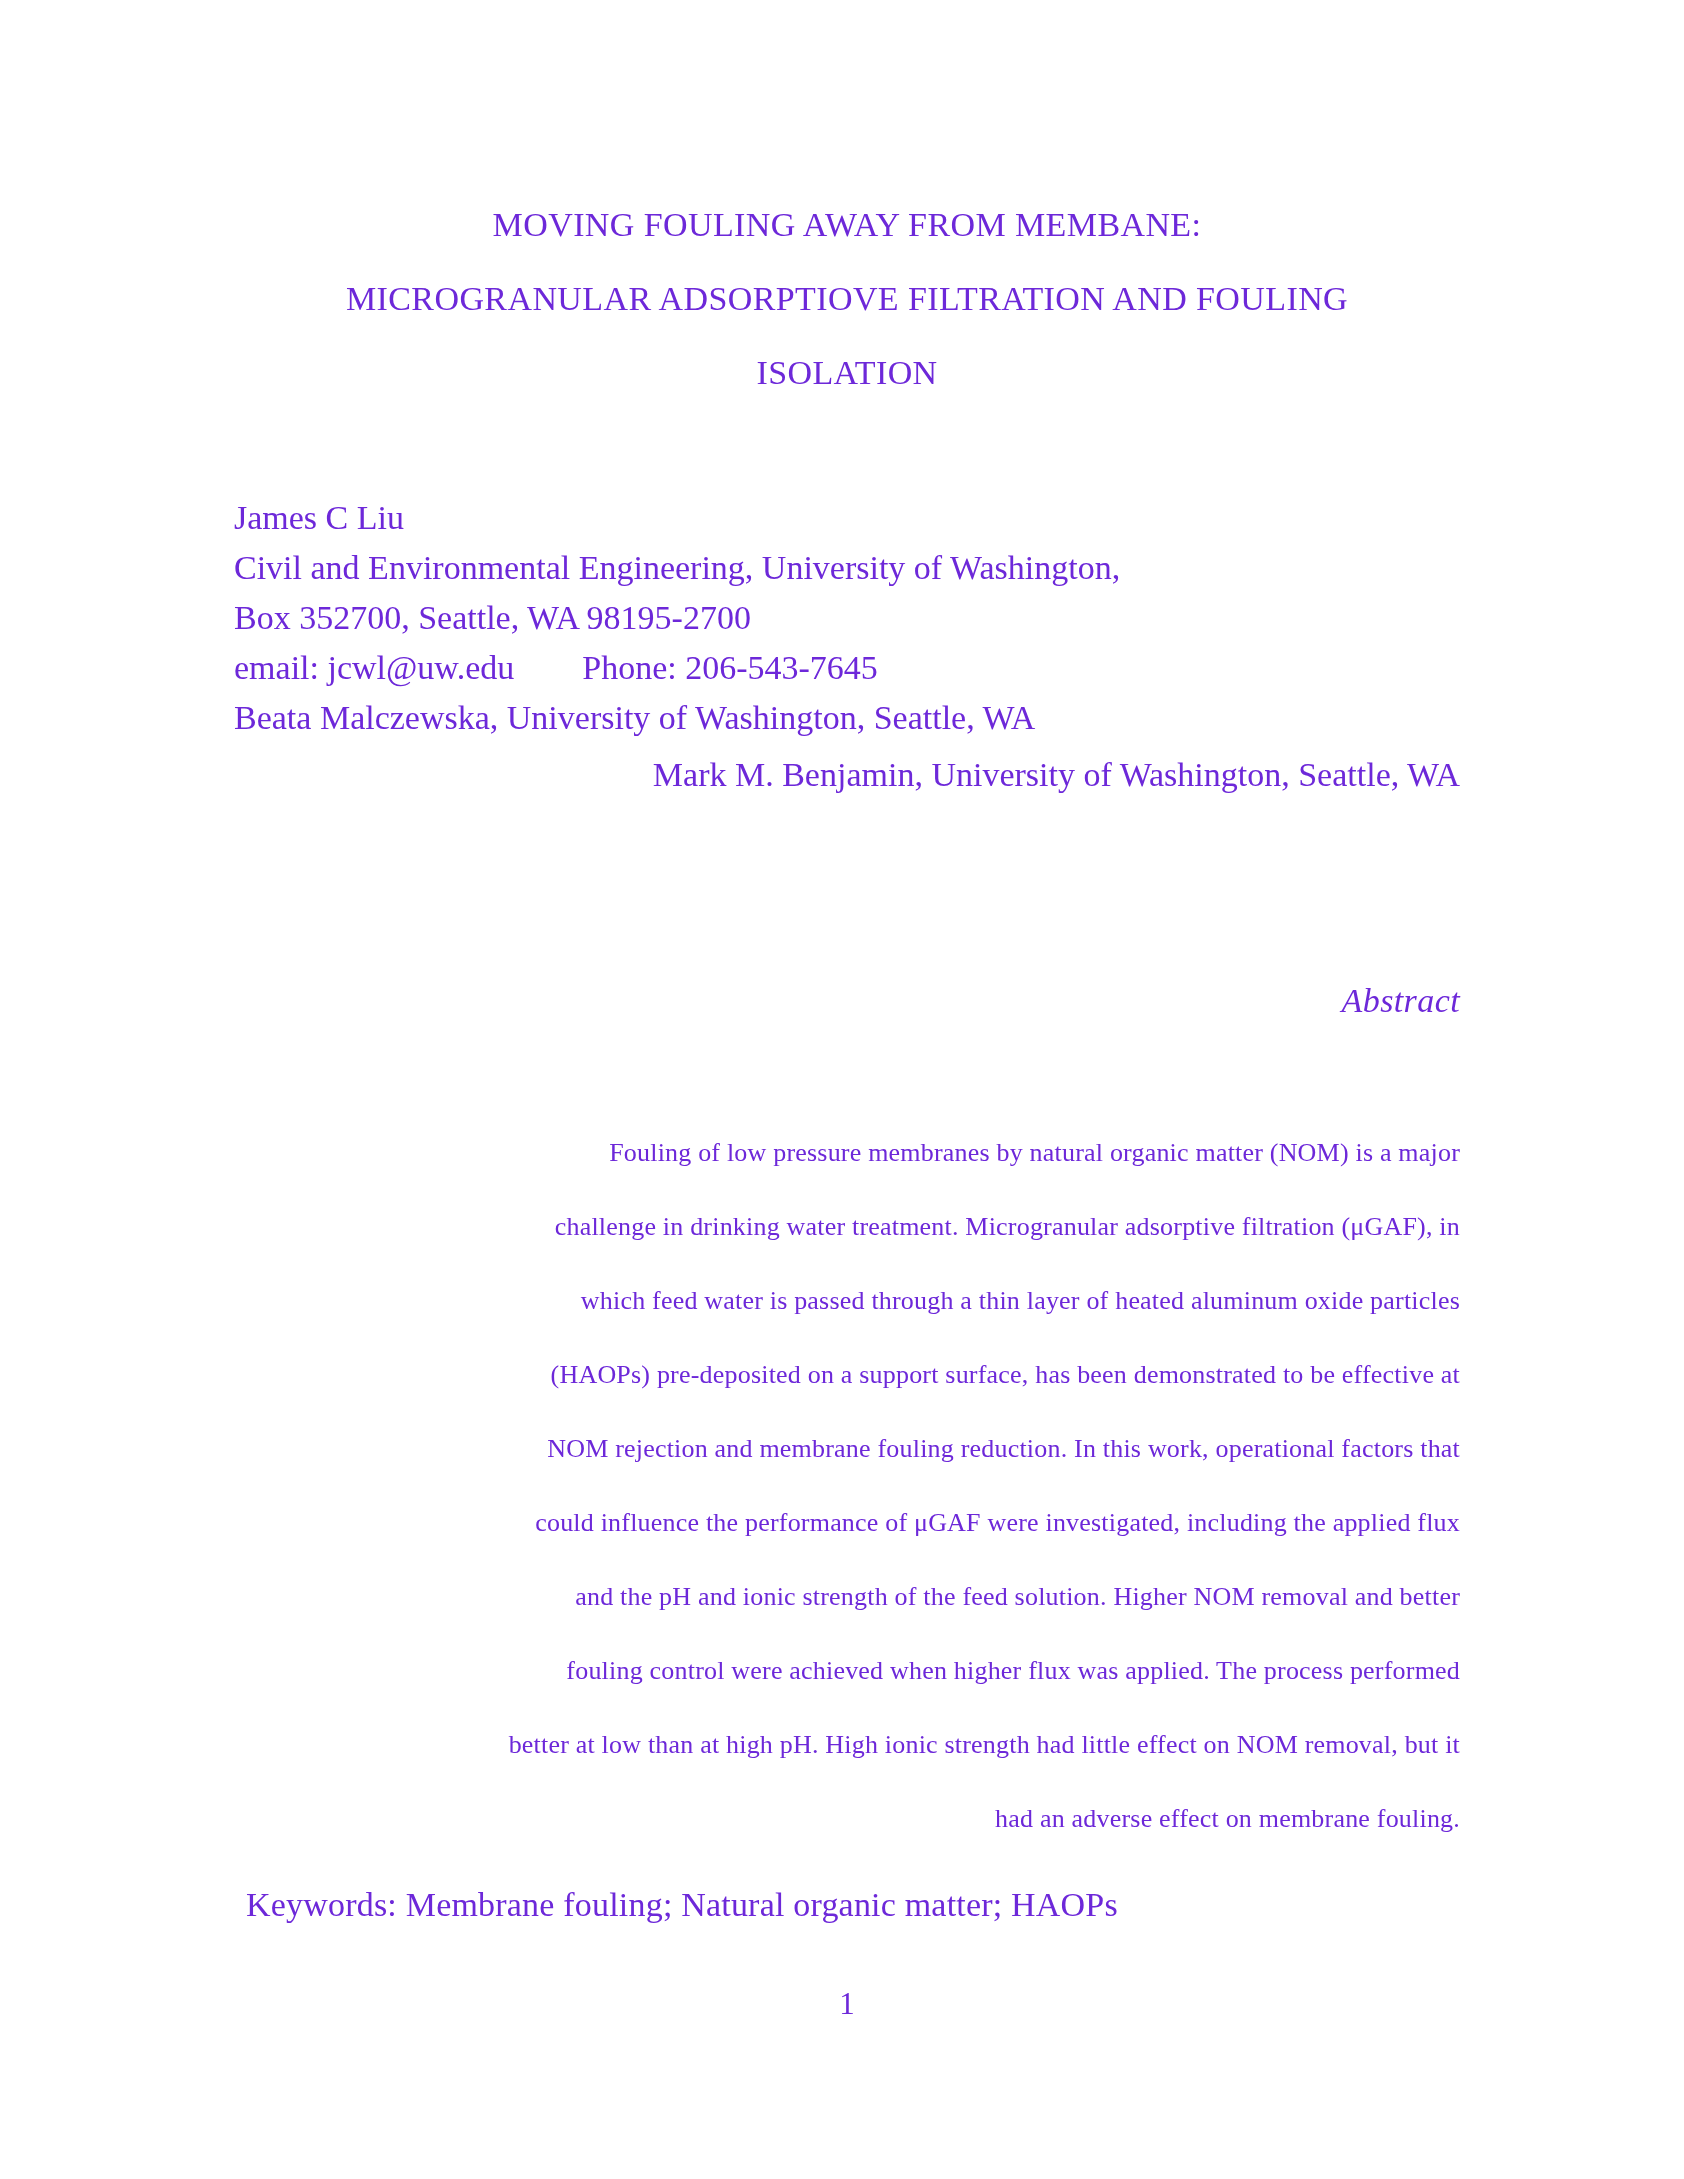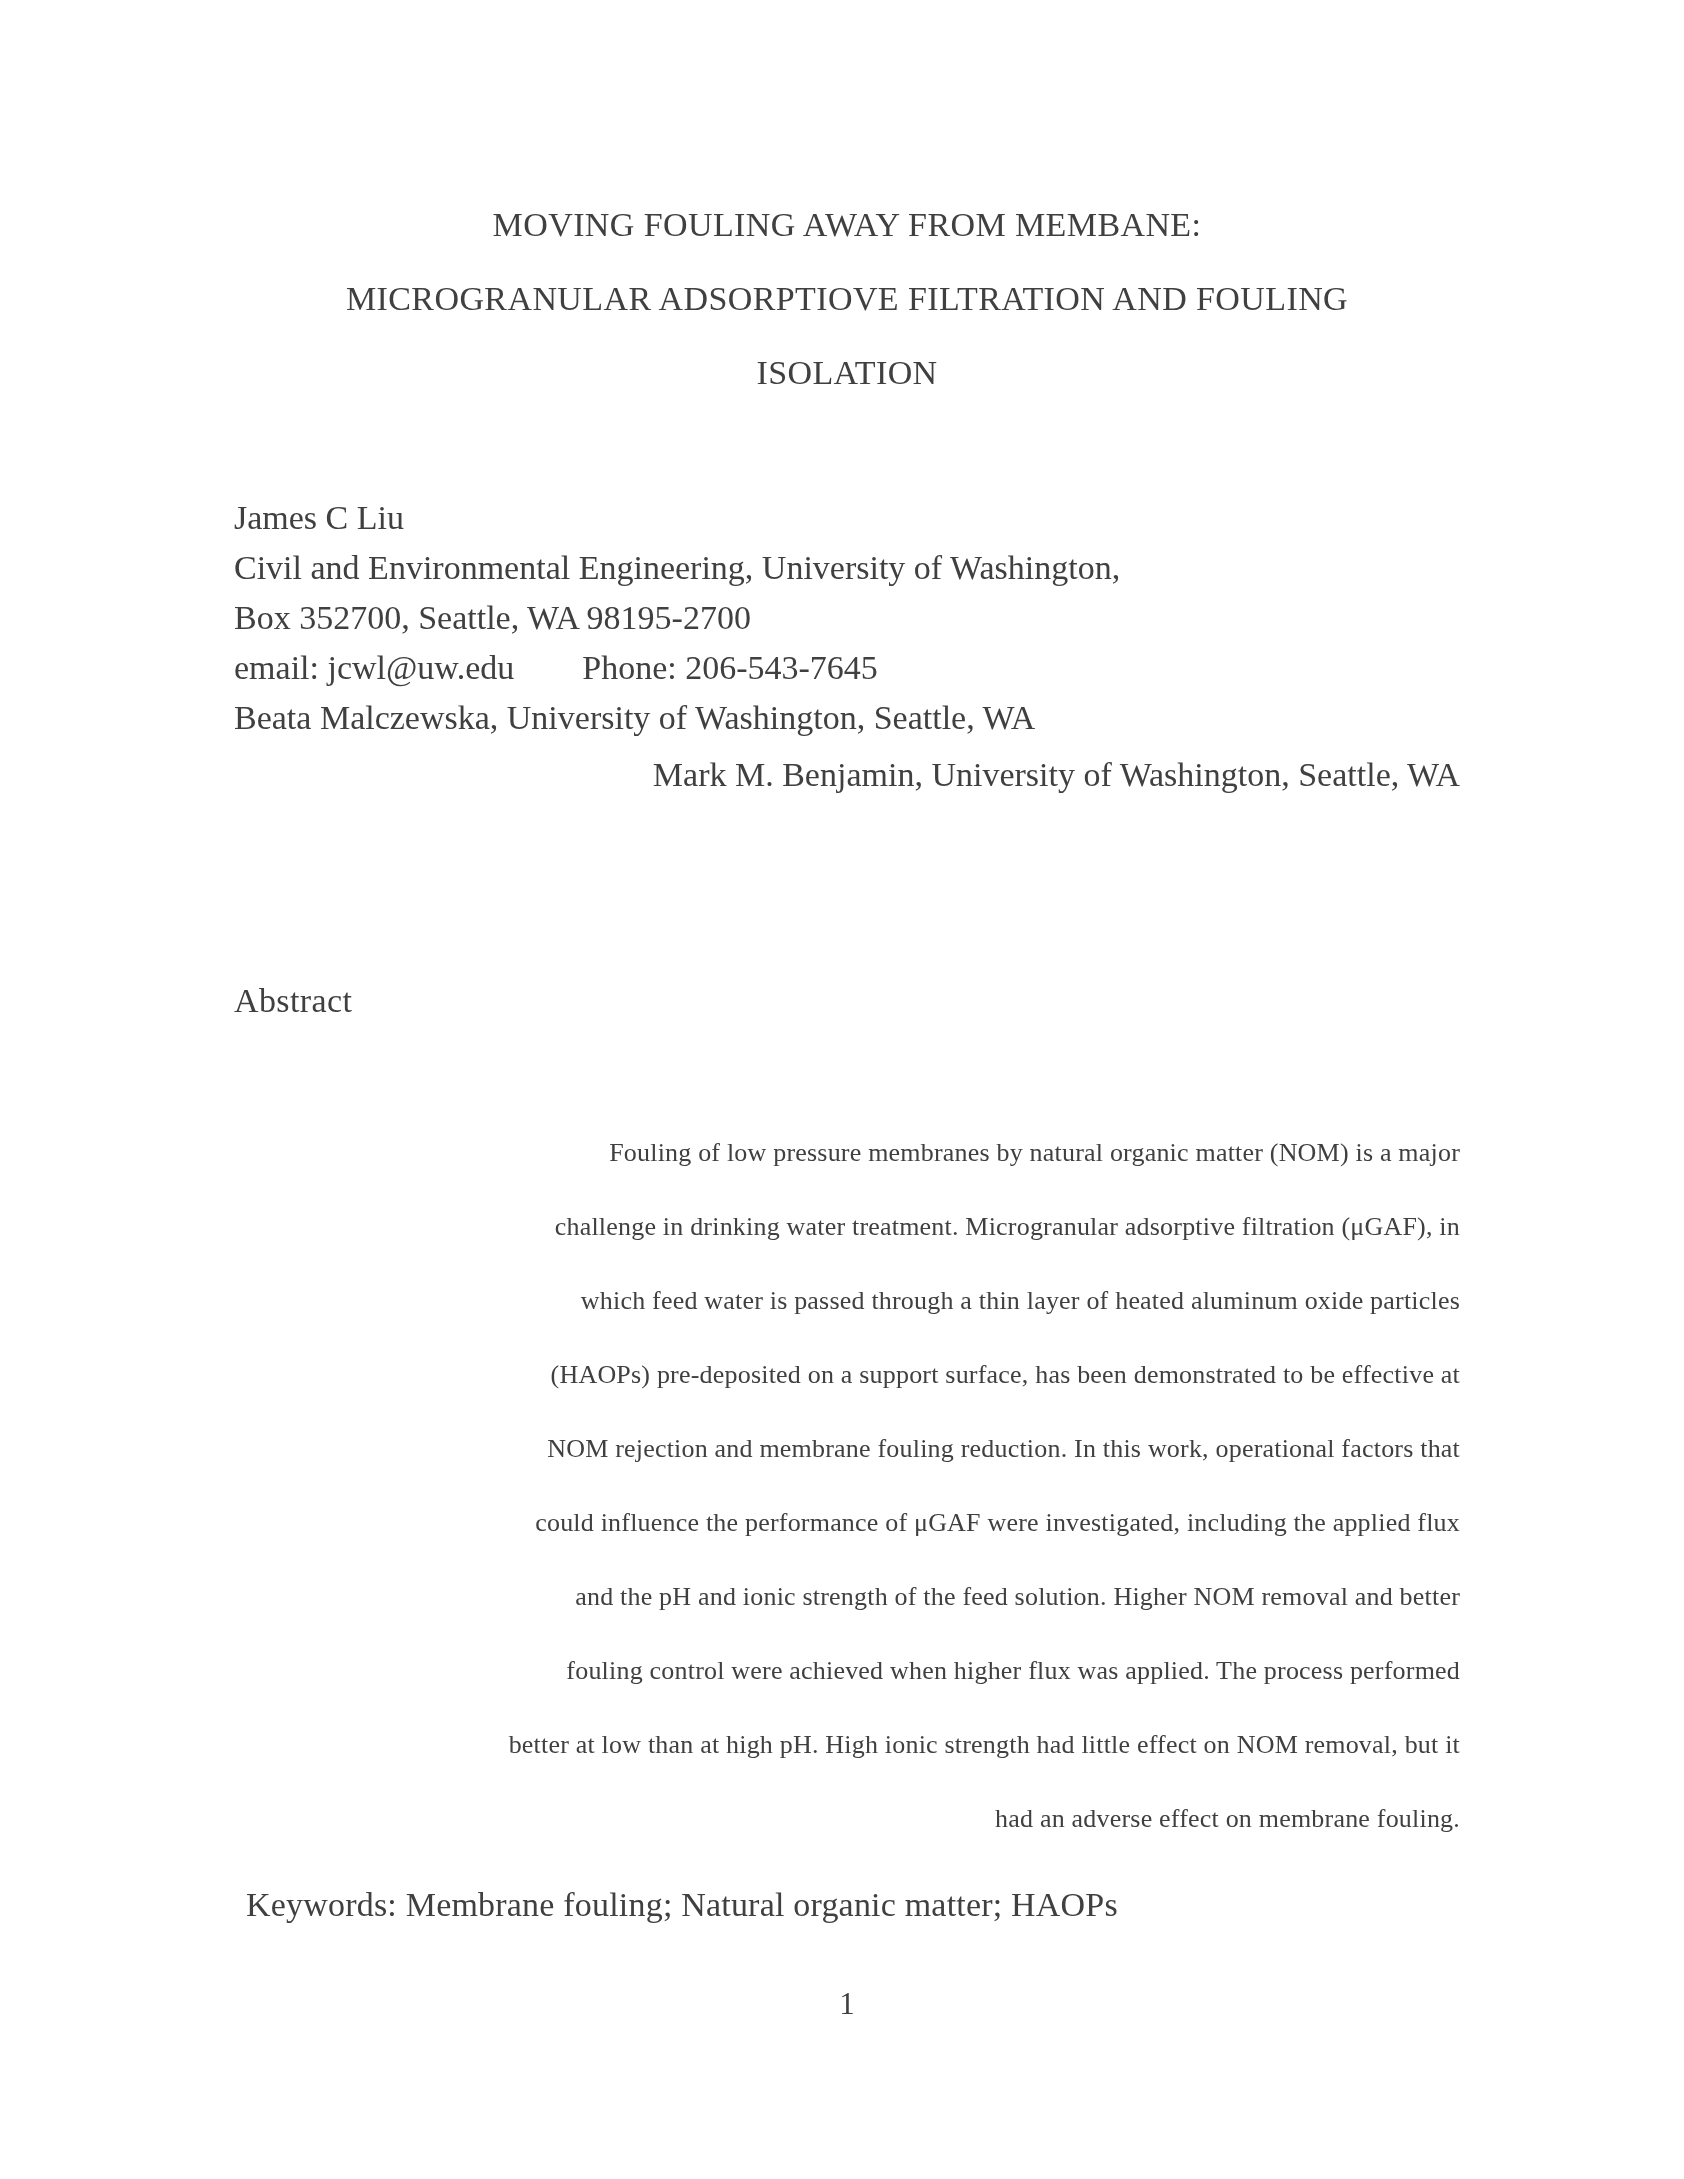--- a/index.html
+++ b/index.html
@@ -5,21 +5,21 @@
   html, body {
     margin: 0;
     padding: 0;
     background: #ffffff;
   }
   .page {
     position: relative;
     width: 1684px;
     height: 2179px;
     background: #ffffff;
-    color: #404040;
+    color: #6d28d9;
     font-family: "Liberation Serif", "DejaVu Serif", serif;
     overflow: hidden;
   }
   .content {
     margin-left: 234px;
     width: 1226px;
   }
   .title {
     margin: 188px 0 0 0;
     font-size: 34px;
@@ -41,22 +41,23 @@
     font-size: 34px;
     text-align: right;
     line-height: 50px;
     white-space: pre-line;
   }
   .abstract-heading {
     margin: 164px 0 0 0;
     font-size: 34px;
     font-weight: normal;
     letter-spacing: 0.4px;
-    text-align: left;
+    text-align: right;
     line-height: 74px;
+    font-style: italic;
   }
   .abstract-body {
     margin: 78px 0 0 0;
     font-size: 26px;
     letter-spacing: 0.2px;
     line-height: 74px;
     white-space: pre;
     text-align: right;
   }
   .keywords {

